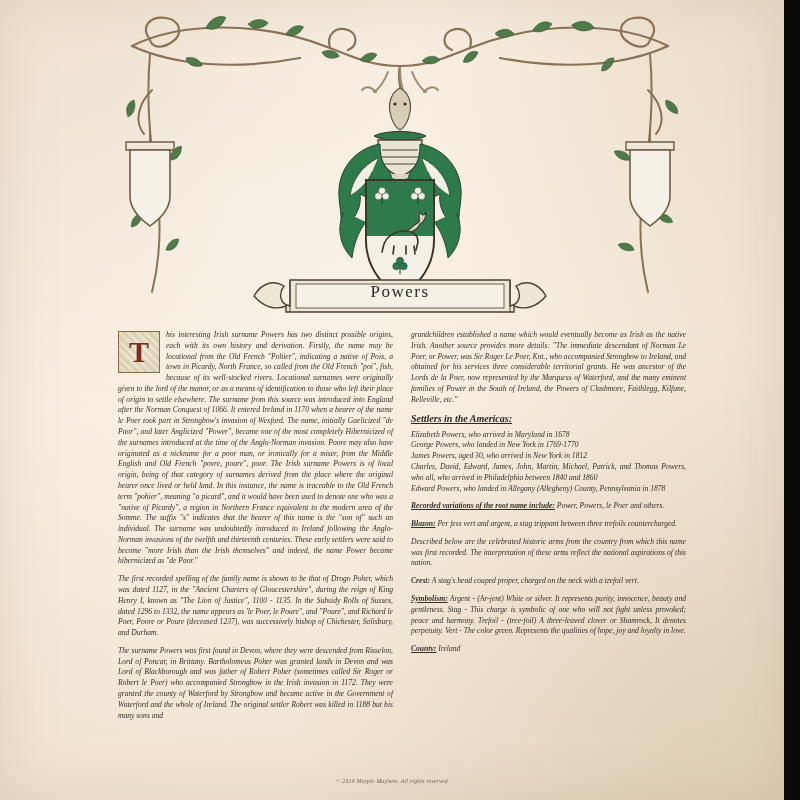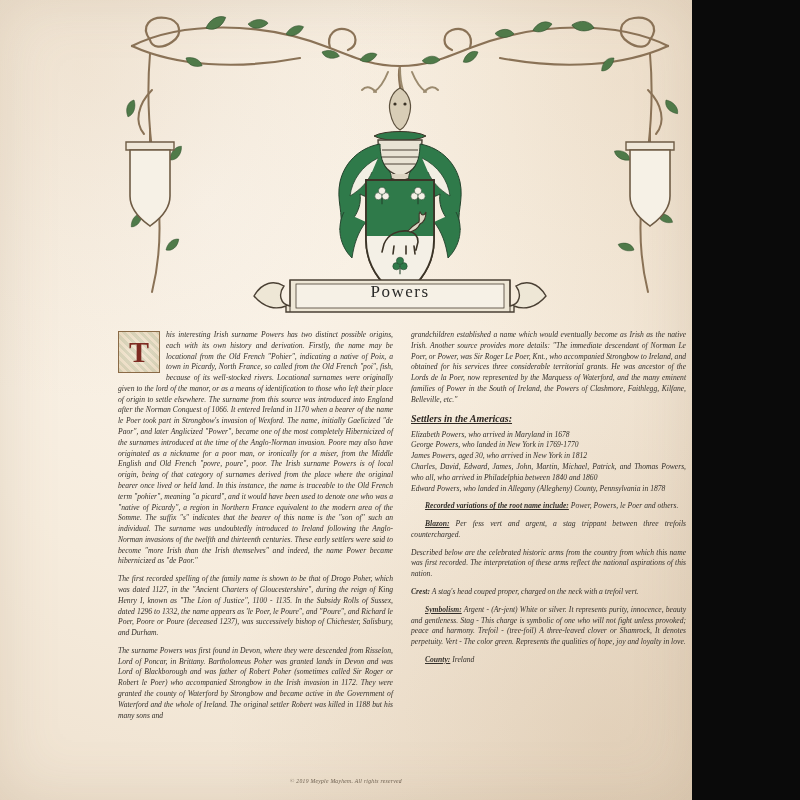--- a/index.html
+++ b/index.html
@@ -2,21 +2,21 @@
 <html><head>
 <meta charset="utf-8">
 <style>
   html, body {
     margin: 0;
     padding: 0;
     background: #0a0a0a;
   }
   .page {
     position: relative;
-    width: 692px;
+    width: 784px;
     height: 800px;
     overflow: hidden;
     background:
       radial-gradient(ellipse at 30% 25%, #fbf5ec 0%, #f6ecdd 45%, #efe2d0 75%, #e7d8c4 100%);
     font-family: "Liberation Serif", serif;
     color: #2b2520;
   }
   .parchment-tint {
     position: absolute;
     inset: 0;
@@ -120,21 +120,20 @@
     color: #2b2520;
   }
   .list-line {
     display: block;
     font-style: italic;
   }
   .inline-label {
     font-weight: bold;
     font-style: italic;
     text-decoration: underline;
-    margin-left: 14px;
   }
   .inline-label-plain {
     font-weight: bold;
     font-style: italic;
     margin-top: 12px;
   }
 
   
   .footer {
     position: absolute;

